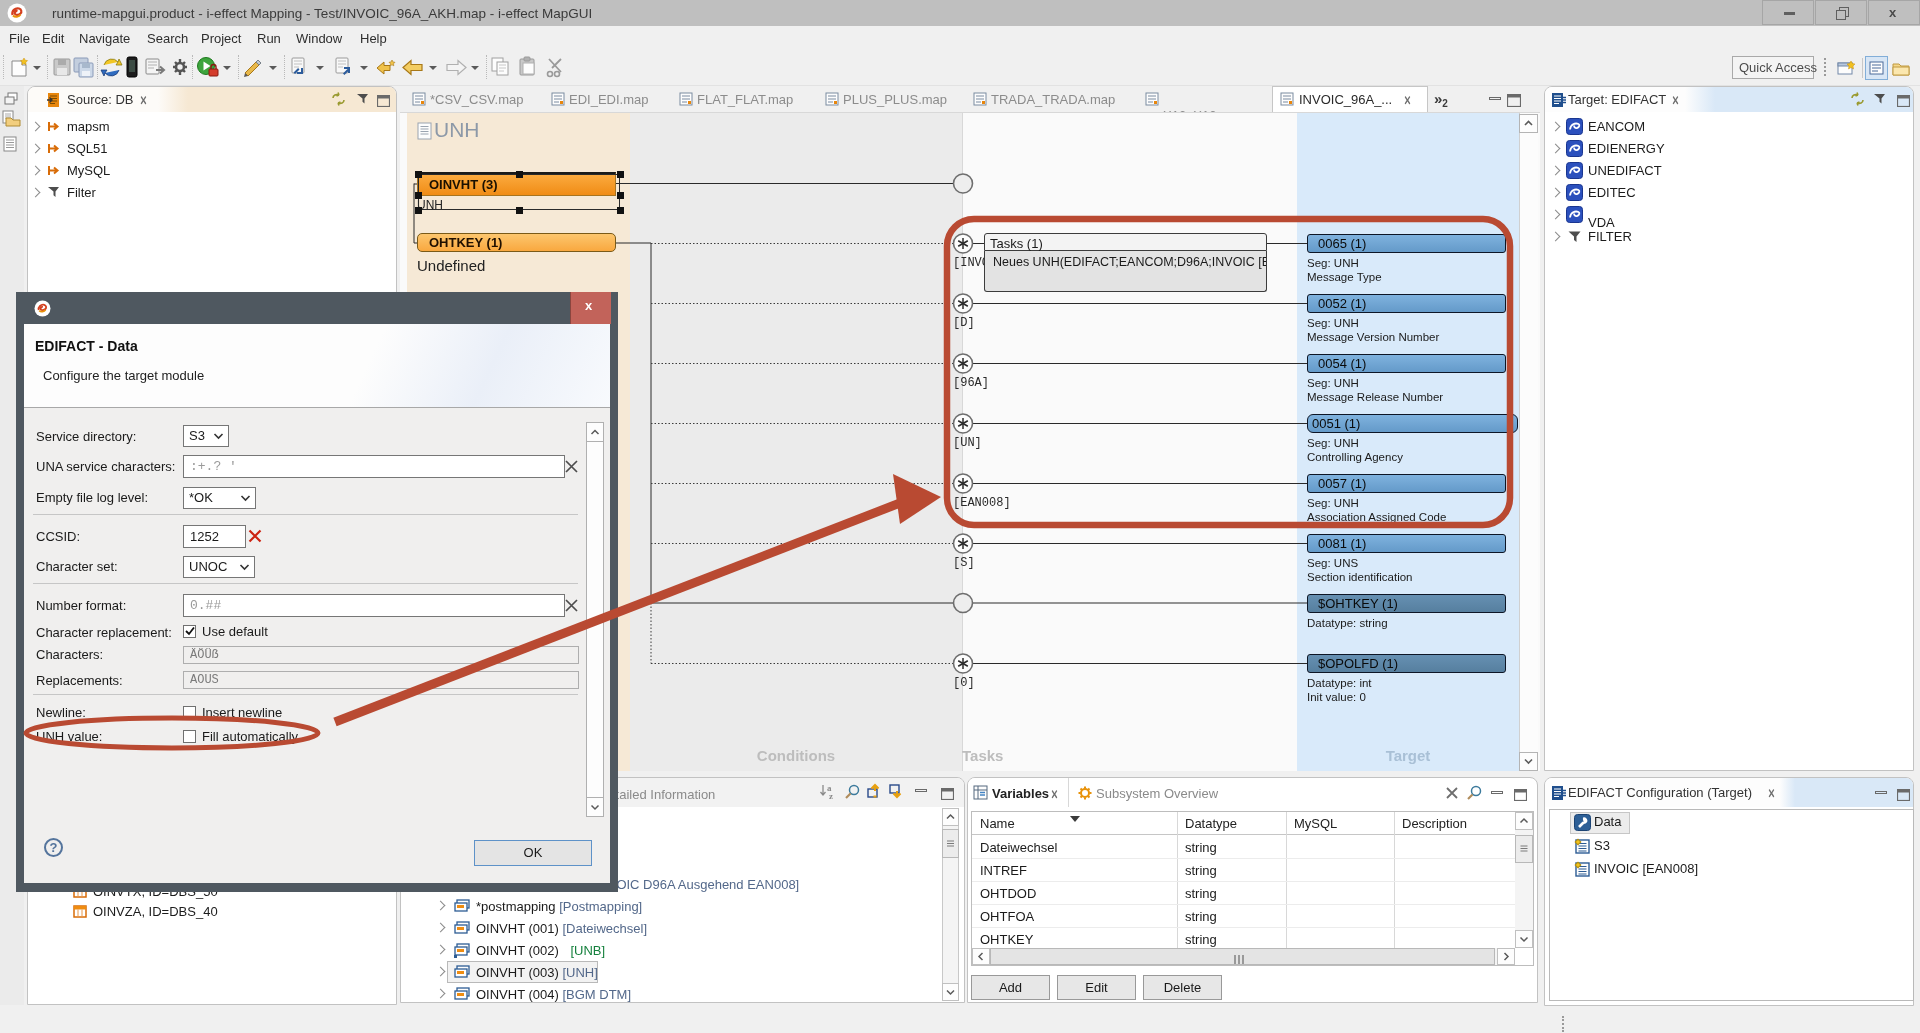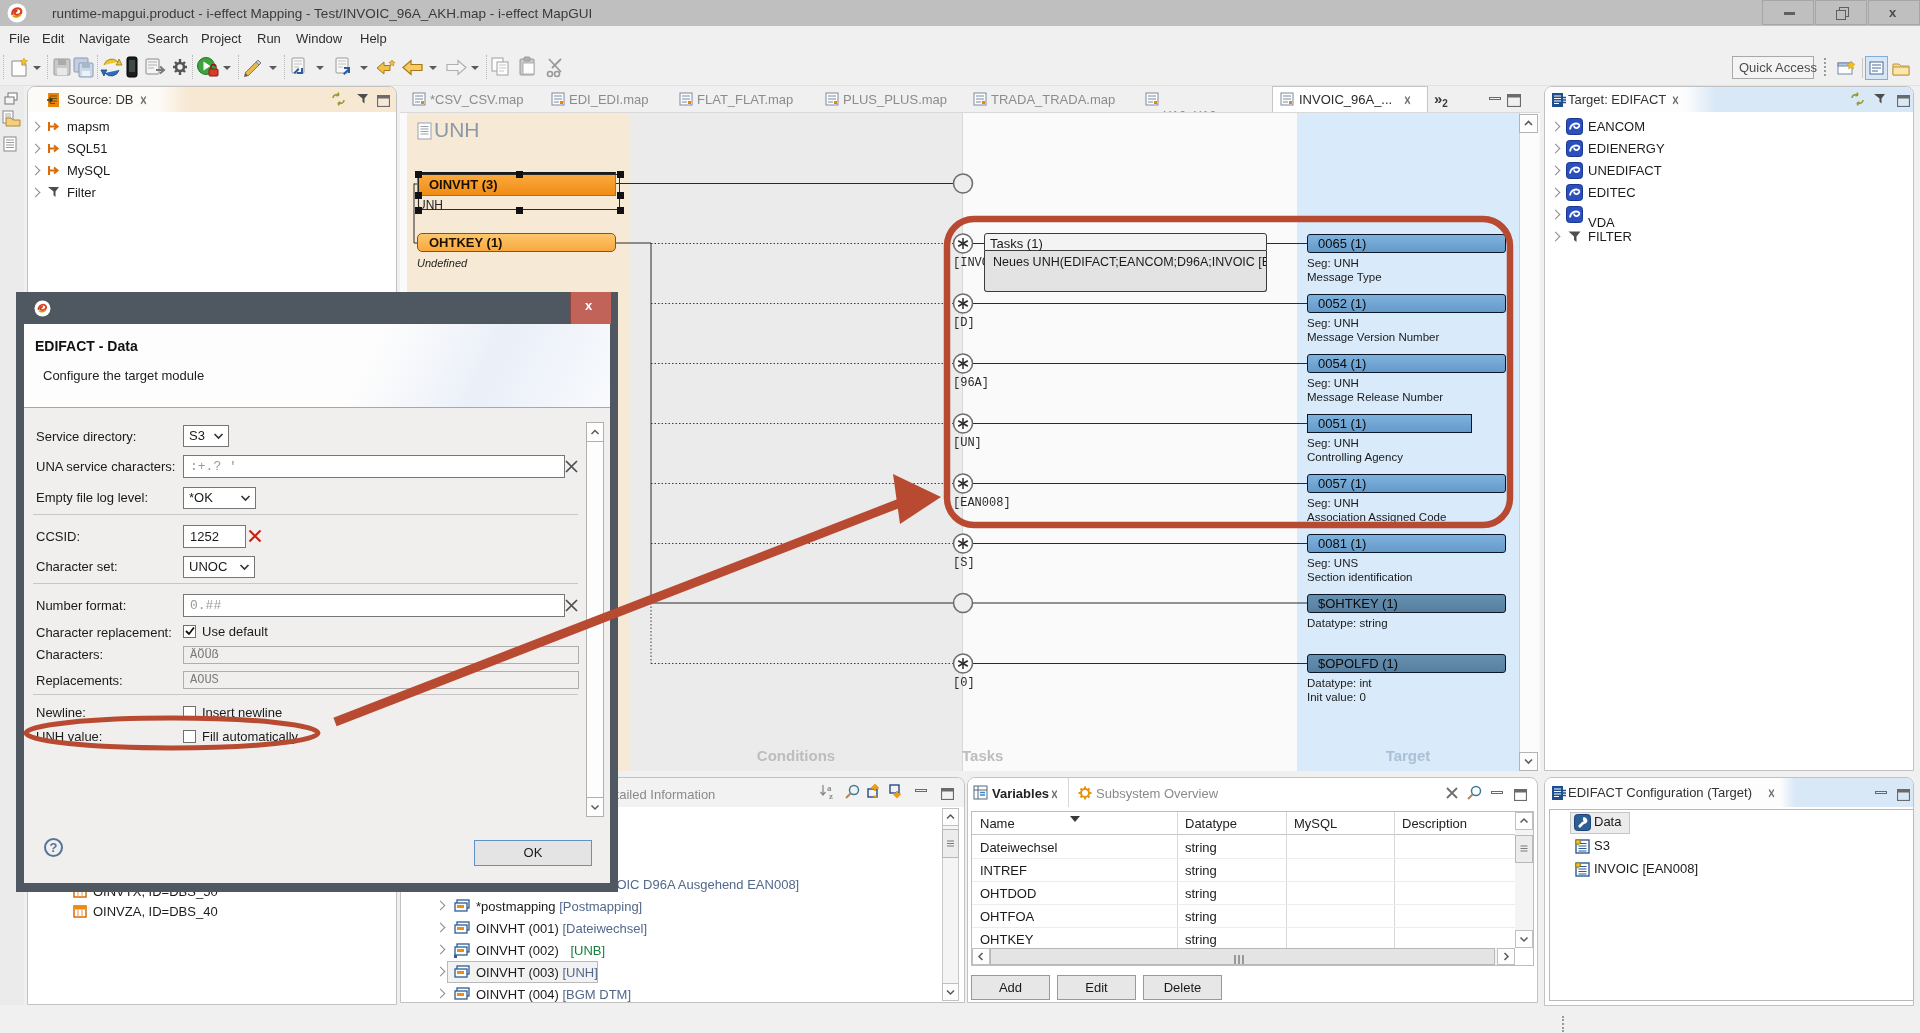--- a/index.html
+++ b/index.html
@@ -423,37 +423,37 @@
 <div class="a" style="left:415px;top:171px;width:7px;height:7px;background:#111;"></div>
 <div class="a" style="left:516px;top:171px;width:7px;height:7px;background:#111;"></div>
 <div class="a" style="left:617px;top:171px;width:7px;height:7px;background:#111;"></div>
 <div class="a" style="left:415px;top:192px;width:7px;height:7px;background:#111;"></div>
 <div class="a" style="left:617px;top:192px;width:7px;height:7px;background:#111;"></div>
 <div class="a" style="left:415px;top:207px;width:7px;height:7px;background:#111;"></div>
 <div class="a" style="left:516px;top:207px;width:7px;height:7px;background:#111;"></div>
 <div class="a" style="left:617px;top:207px;width:7px;height:7px;background:#111;"></div>
 <div class="a" style="left:417px;top:233px;width:199px;height:19px;background:linear-gradient(180deg,#fcc66e,#f9a83f);border:1px solid #7a5a18;border-radius:5px;box-sizing:border-box;"></div>
 <div class="a" style="left:429px;top:235px;font-size:13px;font-weight:600;color:#201000;">OHTKEY (1)</div>
-<div class="a" style="left:417px;top:257px;font-size:11px;color:#222;font-style:italic;">Undefined</div>
+<div class="a" style="left:417px;top:257px;font-size:15px;color:#222;">Undefined</div>
 
 <div class="a mono" style="left:953px;top:256px;font-size:12px;color:#2a2a2a;">[INVOIC</div>
 <div class="a mono" style="left:953px;top:316px;font-size:12px;color:#2a2a2a;">[D]</div>
 <div class="a mono" style="left:953px;top:376px;font-size:12px;color:#2a2a2a;">[96A]</div>
 <div class="a mono" style="left:953px;top:436px;font-size:12px;color:#2a2a2a;">[UN]</div>
 <div class="a mono" style="left:953px;top:496px;font-size:12px;color:#2a2a2a;">[EAN008]</div>
 <div class="a mono" style="left:953px;top:556px;font-size:12px;color:#2a2a2a;">[S]</div>
 <div class="a mono" style="left:953px;top:676px;font-size:12px;color:#2a2a2a;">[0]</div>
 
 <div class="a" style="left:1307px;top:234px;width:199px;height:19px;background:linear-gradient(180deg,#7fb2de,#649ac9);border:1.5px solid #0d1626;border-radius:3px;box-sizing:border-box;font-size:13px;color:#0a0a0a;line-height:17px;padding-left:10px;">0065 (1)</div>
 <div class="a" style="left:1307px;top:257px;font-size:11.5px;color:#1a1a1a;line-height:13.5px;">Seg: UNH<br>Message Type</div>
 <div class="a" style="left:1307px;top:294px;width:199px;height:19px;background:linear-gradient(180deg,#7fb2de,#649ac9);border:1.5px solid #0d1626;border-radius:3px;box-sizing:border-box;font-size:13px;color:#0a0a0a;line-height:17px;padding-left:10px;">0052 (1)</div>
 <div class="a" style="left:1307px;top:317px;font-size:11.5px;color:#1a1a1a;line-height:13.5px;">Seg: UNH<br>Message Version Number</div>
 <div class="a" style="left:1307px;top:354px;width:199px;height:19px;background:linear-gradient(180deg,#7fb2de,#649ac9);border:1.5px solid #0d1626;border-radius:3px;box-sizing:border-box;font-size:13px;color:#0a0a0a;line-height:17px;padding-left:10px;">0054 (1)</div>
 <div class="a" style="left:1307px;top:377px;font-size:11.5px;color:#1a1a1a;line-height:13.5px;">Seg: UNH<br>Message Release Number</div>
-<div class="a" style="left:1307px;top:414px;width:165px;height:19px;background:linear-gradient(180deg,#7fb2de,#649ac9);border:1.5px solid #0d1626;border-radius:0;box-sizing:border-box;font-size:13px;color:#0a0a0a;line-height:17px;padding-left:10px;">0051 (1)</div>
+<div class="a" style="left:1307px;top:414px;width:211px;height:19px;background:linear-gradient(180deg,#7fb2de,#649ac9);border:1.5px solid #0d1626;border-radius:6px;box-sizing:border-box;font-size:13px;color:#0a0a0a;line-height:17px;padding-left:4px;">0051 (1)</div>
 <div class="a" style="left:1307px;top:437px;font-size:11.5px;color:#1a1a1a;line-height:13.5px;">Seg: UNH<br>Controlling Agency</div>
 <div class="a" style="left:1307px;top:474px;width:199px;height:19px;background:linear-gradient(180deg,#7fb2de,#649ac9);border:1.5px solid #0d1626;border-radius:3px;box-sizing:border-box;font-size:13px;color:#0a0a0a;line-height:17px;padding-left:10px;">0057 (1)</div>
 <div class="a" style="left:1307px;top:497px;font-size:11.5px;color:#1a1a1a;line-height:13.5px;">Seg: UNH<br>Association Assigned Code</div>
 <div class="a" style="left:1307px;top:534px;width:199px;height:19px;background:linear-gradient(180deg,#7fb2de,#649ac9);border:1.5px solid #0d1626;border-radius:3px;box-sizing:border-box;font-size:13px;color:#0a0a0a;line-height:17px;padding-left:10px;">0081 (1)</div>
 <div class="a" style="left:1307px;top:557px;font-size:11.5px;color:#1a1a1a;line-height:13.5px;">Seg: UNS<br>Section identification</div>
 <div class="a" style="left:1307px;top:594px;width:199px;height:19px;background:linear-gradient(180deg,#6690b2,#567f9f);border:1.5px solid #0d1626;border-radius:3px;box-sizing:border-box;font-size:13px;color:#0a0a0a;line-height:17px;padding-left:10px;">$OHTKEY (1)</div>
 <div class="a" style="left:1307px;top:617px;font-size:11.5px;color:#1a1a1a;line-height:13.5px;">Datatype: string</div>
 <div class="a" style="left:1307px;top:654px;width:199px;height:19px;background:linear-gradient(180deg,#6690b2,#567f9f);border:1.5px solid #0d1626;border-radius:3px;box-sizing:border-box;font-size:13px;color:#0a0a0a;line-height:17px;padding-left:10px;">$OPOLFD (1)</div>
 <div class="a" style="left:1307px;top:677px;font-size:11.5px;color:#1a1a1a;line-height:13.5px;">Datatype: int<br>Init value: 0</div>
 

